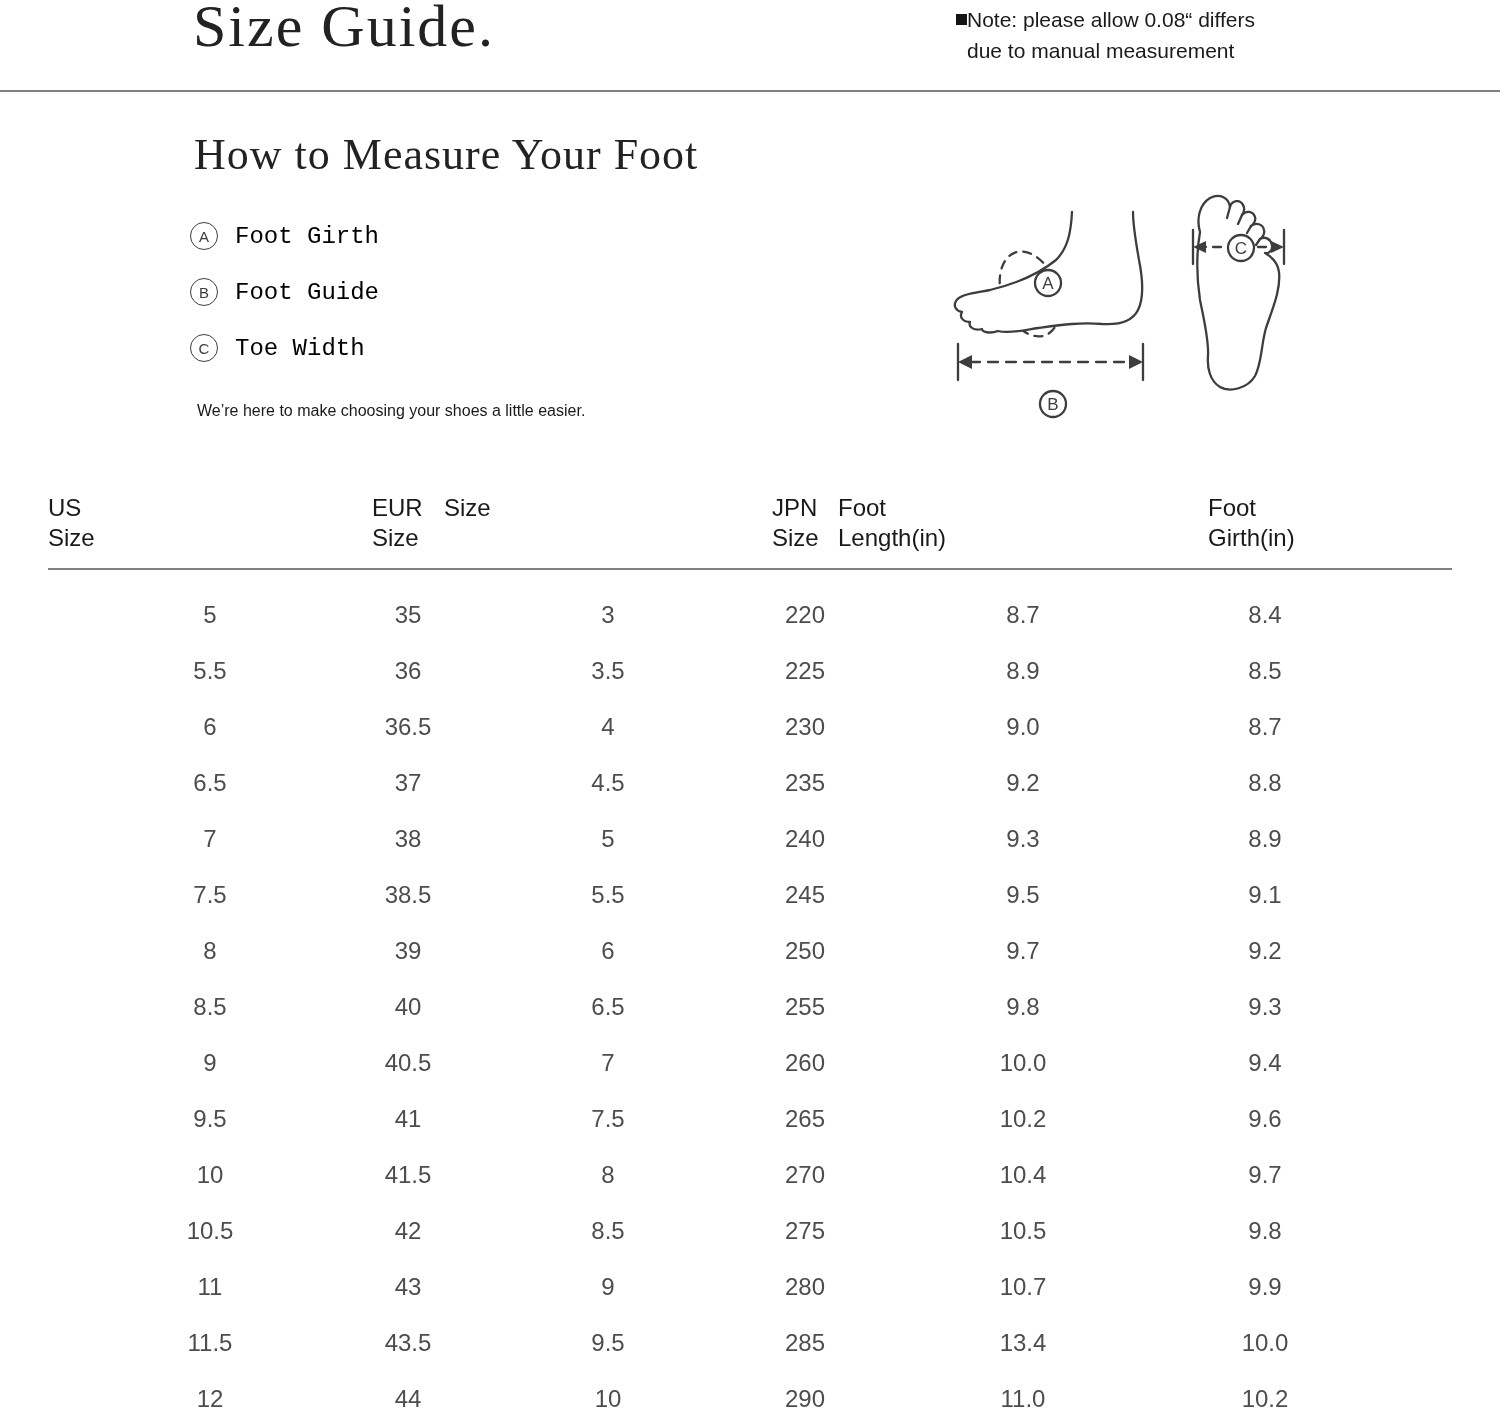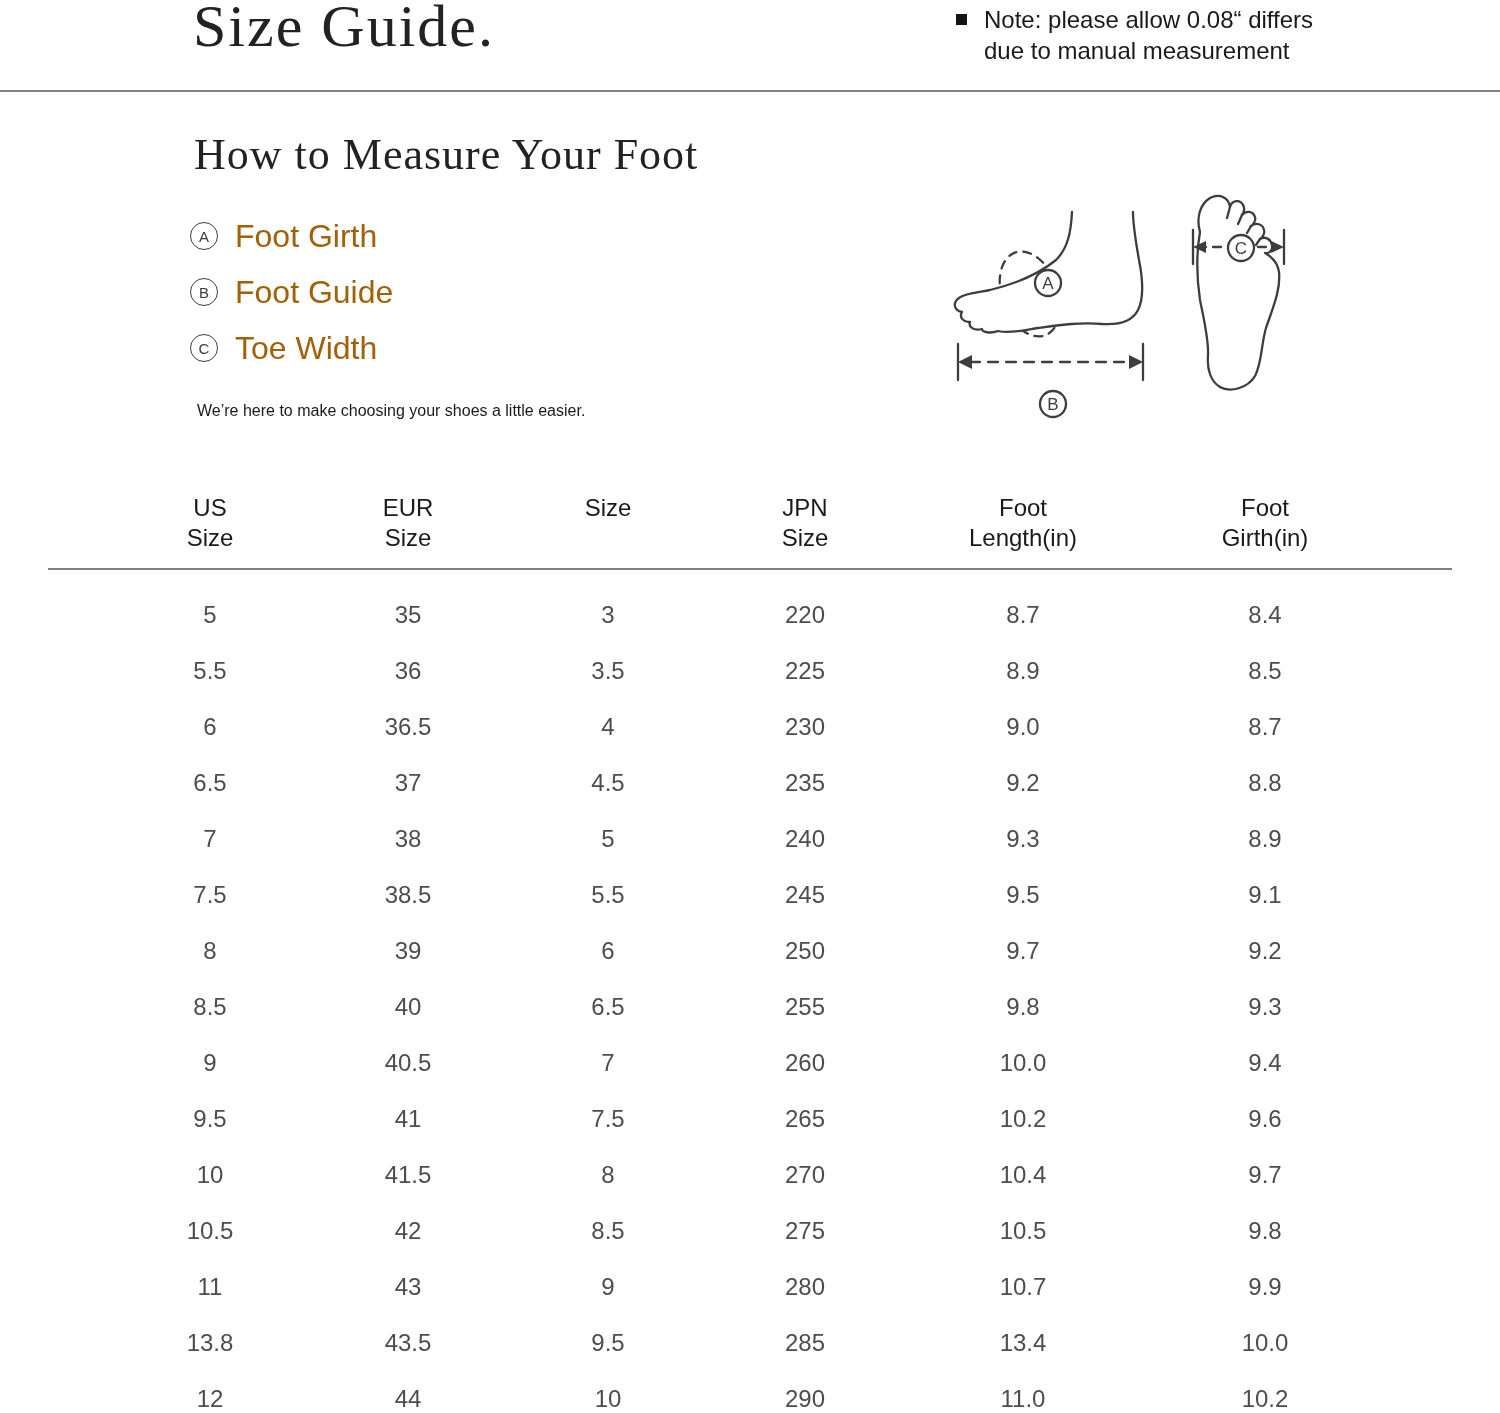--- a/index.html
+++ b/index.html
@@ -7,45 +7,45 @@
     width:1500px;height:1413px;background:#ffffff;overflow:hidden;position:relative;
     font-family:"Liberation Sans", sans-serif;color:#1a1a1a;
     -webkit-font-smoothing:antialiased;
   }
   .page-title{
     position:absolute;left:193px;top:-6px;margin:0;
     font-family:"Liberation Serif", serif;font-weight:400;
     font-size:60px;line-height:64px;letter-spacing:2px;color:#222;
   }
   .note{
-    position:absolute;left:956px;top:4px;display:flex;gap:17px;
-    font-size:24px;line-height:31px;color:#1a1a1a;
+    position:absolute;left:956px;top:4px;display:flex;
+    font-size:21px;line-height:31px;color:#1a1a1a;
   }
   .note .bullet{width:11px;height:11px;background:#141414;margin-top:10px;flex:none;}
   .divider-top{position:absolute;left:0;top:90px;width:1500px;height:2px;background:#808080;}
   .measure-heading{
     position:absolute;left:191px;top:126px;margin:3px;
     font-family:"Liberation Serif", serif;font-weight:400;
     font-size:44px;line-height:52px;letter-spacing:1px;color:#222;
   }
   .measure-list{position:absolute;left:190px;top:222px;list-style:none;margin:0;padding:0;}
   .measure-list li{display:flex;align-items:center;gap:17px;height:28px;margin-bottom:28px;}
   .key-circle{
     width:26px;height:26px;border:1.6px solid #3d3d3d;border-radius:50%;flex:none;
     display:flex;align-items:center;justify-content:center;
     font-size:15px;color:#3d3d3d;
   }
-  .measure-label{font-size:32px;color:#a16207;}
+  .measure-label{font-size:24px;color:#000000;font-family:Liberation Mono, monospace;}
   .tagline{position:absolute;left:197px;top:402px;margin:0;font-size:16px;color:#1a1a1a;}
   .diagram{position:absolute;left:920px;top:160px;}
   .diagram text{font-family:"Liberation Sans", sans-serif;font-size:17px;fill:#3d3d3d;}
 
   .size-table{position:absolute;left:48px;top:485px;width:1404px;}
   .tgrid{display:grid;grid-template-columns:324px 72px 328px 66px 370px 114px;}
-  .th{text-align:center;font-size:24px;line-height:30px;padding-top:8px;color:#1a1a1a;white-space:nowrap;}
+  .th{text-align:left;font-size:24px;line-height:30px;padding-top:8px;color:#1a1a1a;white-space:nowrap;}
   .divider-table{height:2px;background:#808080;margin-top:15px;}
   .tbody{padding-top:17px;}
   .tr{display:grid;grid-template-columns:324px 72px 328px 66px 370px 114px;height:56px;align-items:center;}
   .td{text-align:center;font-size:24px;color:#4d4d4d;white-space:nowrap;}
 </style>
 </head>
 <body>
 
 <h1 class="page-title">Size Guide.</h1>
 
@@ -266,21 +266,21 @@
       </div>
       <div class="tr">
         <div class="td">11</div>
         <div class="td">43</div>
         <div class="td">9</div>
         <div class="td">280</div>
         <div class="td">10.7</div>
         <div class="td">9.9</div>
       </div>
       <div class="tr">
-        <div class="td">13.8</div>
+        <div class="td">11.5</div>
         <div class="td">43.5</div>
         <div class="td">9.5</div>
         <div class="td">285</div>
         <div class="td">13.4</div>
         <div class="td">10.0</div>
       </div>
       <div class="tr">
         <div class="td">12</div>
         <div class="td">44</div>
         <div class="td">10</div>

